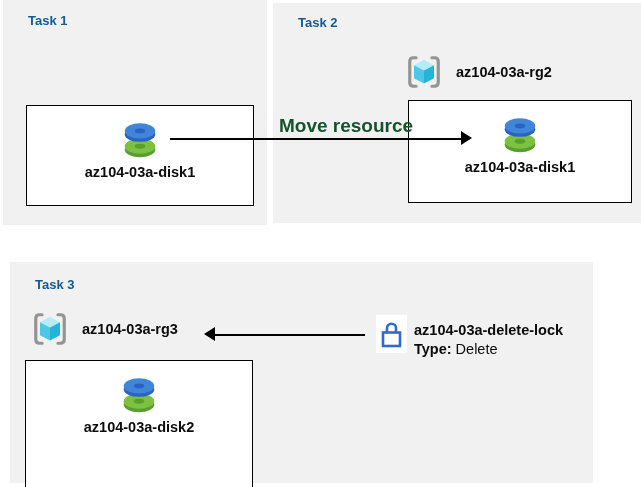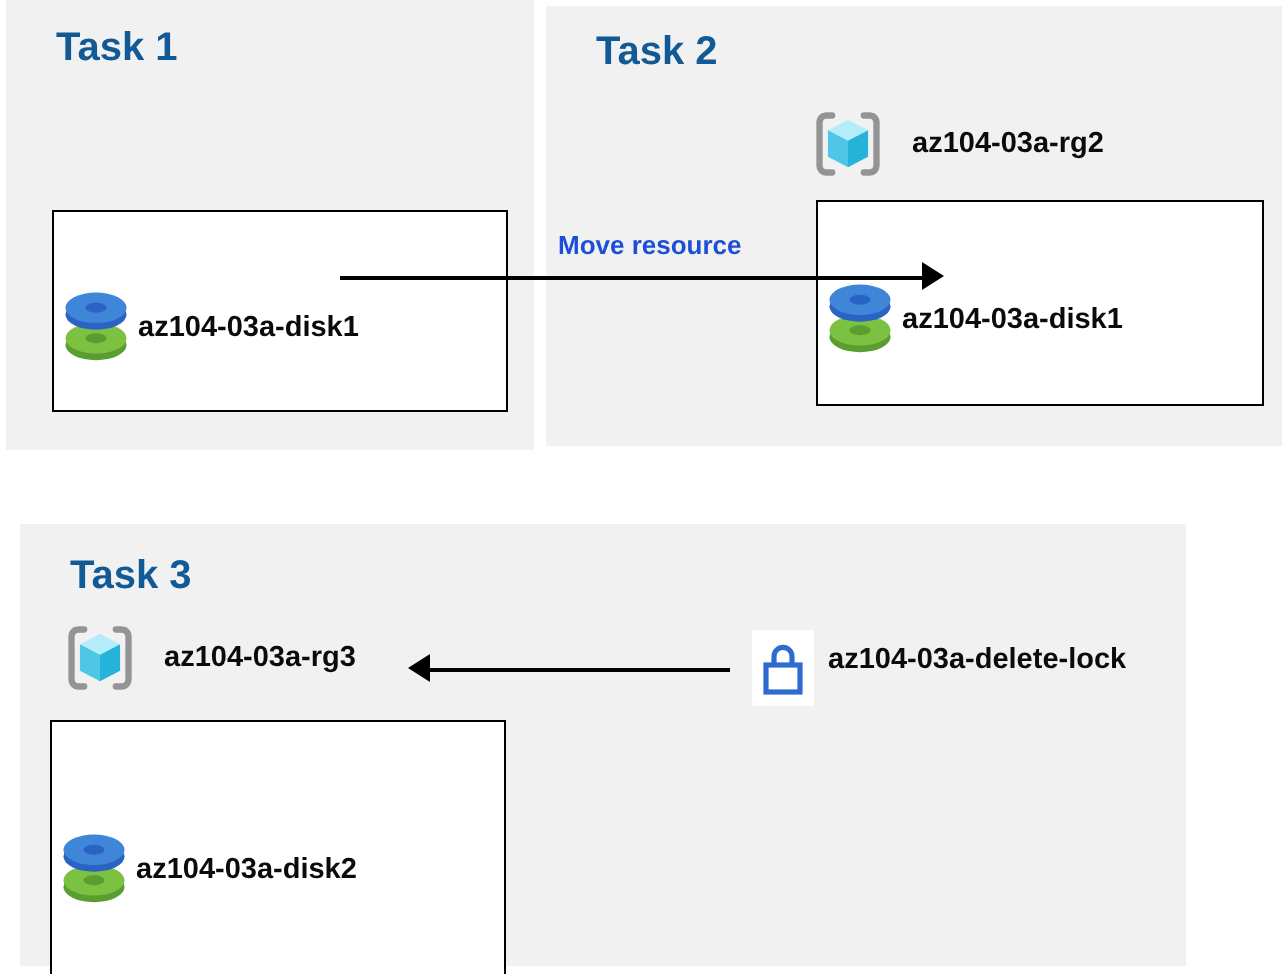--- a/index.html
+++ b/index.html
@@ -9,40 +9,40 @@
     font-family:"Liberation Sans", sans-serif;
     color:#0b0b0b;
   }
   .panel { position:absolute; background:#f1f1f1; }
   #panel-task1 { left:3px;   top:0px;   width:264px; height:225px; }
   #panel-task2 { left:273px; top:3px;   width:368px; height:220px; }
   #panel-task3 { left:10px;  top:262px; width:583px; height:221px; }
 
   .task-title {
     position:absolute; margin:0;
-    font-size:20px; font-weight:bold; color:#125a96;
+    font-size:13px; font-weight:bold; color:#125a96;
   }
   #panel-task1 .task-title { left:25px; top:13px; }
   #panel-task2 .task-title { left:25px; top:12px; }
   #panel-task3 .task-title { left:25px; top:15px; }
 
   .rg-row {
     position:absolute; display:flex; align-items:center; gap:13px;
   }
   #panel-task1 .rg-row { left:30px;  top:49px; }
   #panel-task2 .rg-row { left:132px; top:50px;text-align:center; }
   #panel-task3 .rg-row { left:21px;  top:48px; }
 
   .rg-label, .disk-label {
     font-size:14.5px; font-weight:bold; color:#0b0b0b; white-space:nowrap;
   }
 
   .resource-box {
     position:absolute; background:#ffffff; border:1.5px solid #000000;
-    display:flex; flex-direction:row; align-items:center;
+    display:flex; flex-direction:column; align-items:center;
     padding-top:12px; box-sizing:border-box;
   }
   #panel-task1 .resource-box { left:23px;  top:105px; width:228px; height:101px; }
   #panel-task2 .resource-box { left:135px; top:97px;  width:224px; height:103px; }
   #panel-task3 .resource-box { left:15px;  top:98px;  width:228px; height:133px; }
   .disk-label { margin-top:4px; }
 
   .icon { display:inline-flex; line-height:0; }
 
   
@@ -55,21 +55,21 @@
     border-left:11px solid #000000;
     border-top:7px solid transparent; border-bottom:7px solid transparent;
   }
   #lock-head {
     left:204px; top:327px;
     border-right:11px solid #000000;
     border-top:7px solid transparent; border-bottom:7px solid transparent;
   }
   #move-label {
     position:absolute; left:279px; top:115px;
-    font-size:13px; font-weight:bold; color:#1d4ed8;
+    font-size:19px; font-weight:bold; color:#14532d;
   }
 
   
   #lock-chip {
     position:absolute; left:376px; top:315px; width:31px; height:38px;
     background:#ffffff; display:flex; align-items:center; justify-content:center;
   }
   #lock-text {
     position:absolute; left:414px; top:321px;
     font-size:14.5px; line-height:19px; color:#0b0b0b;
@@ -168,15 +168,16 @@
   <div id="lock-chip">
     <span class="icon">
       <svg width="23" height="29" viewBox="0 0 23 29">
         <rect x="3" y="12.5" width="17" height="13.5" fill="none" stroke="#2e6bd0" stroke-width="2.6"></rect>
         <path d="M7 12.5 V8.2 a4.5 4.5 0 0 1 9 0 V12.5" fill="none" stroke="#2e6bd0" stroke-width="2.6"></path>
       </svg>
     </span>
   </div>
   <div id="lock-text">
     <div class="lock-name">az104-03a-delete-lock</div>
+    <div><span class="type-label">Type:</span><span class="type-value">Delete</span></div>
   </div>
 
 </div>
 
 </body></html>

